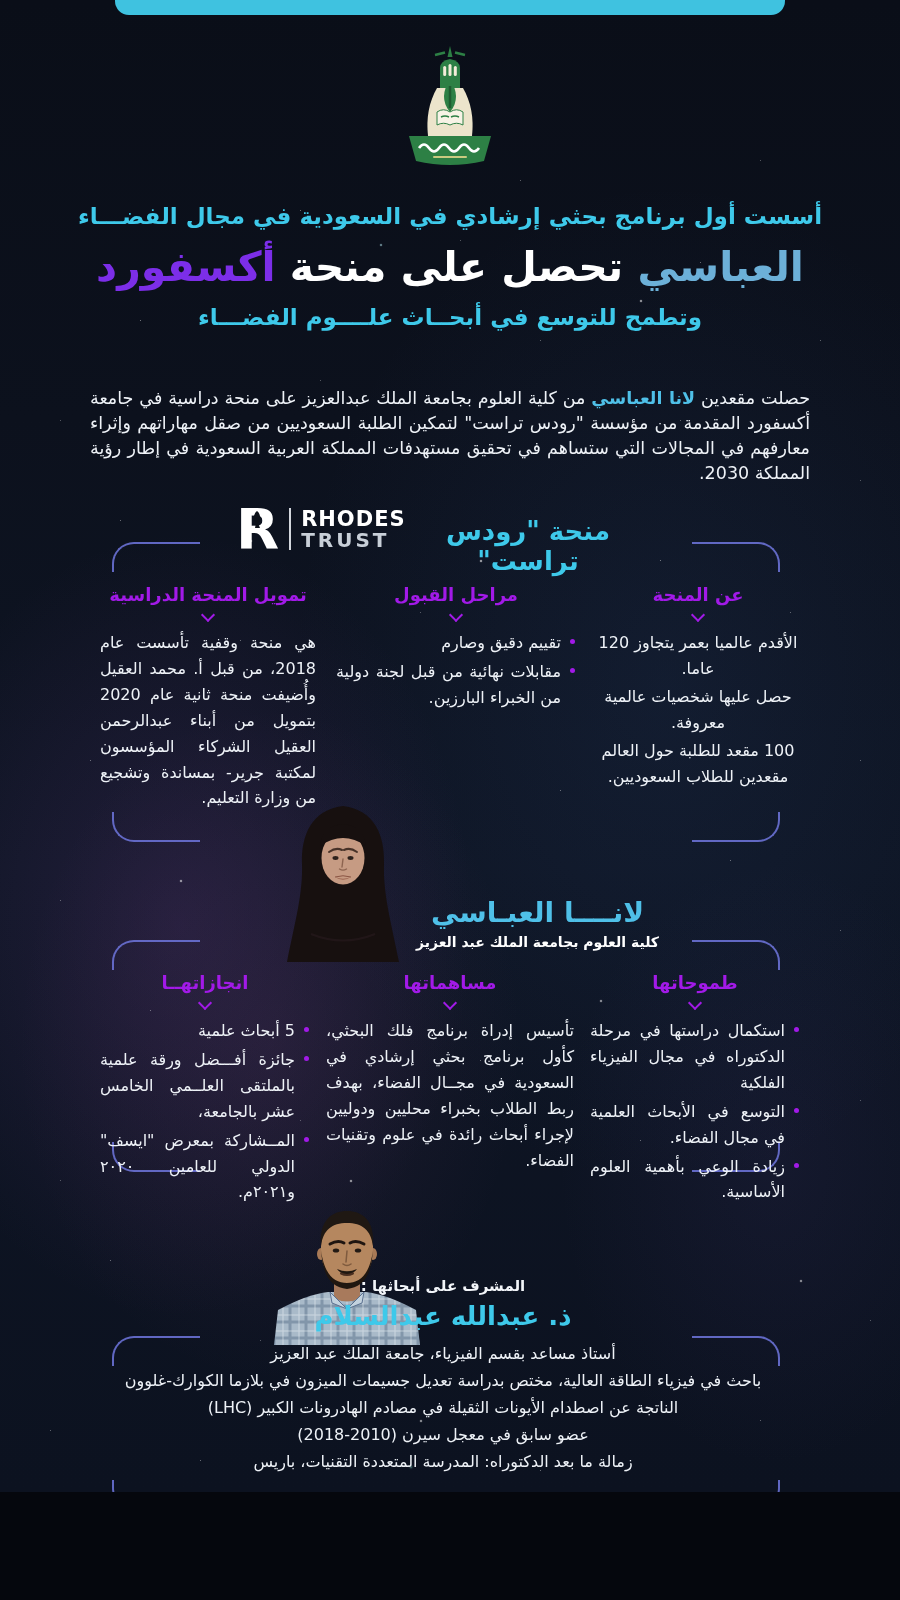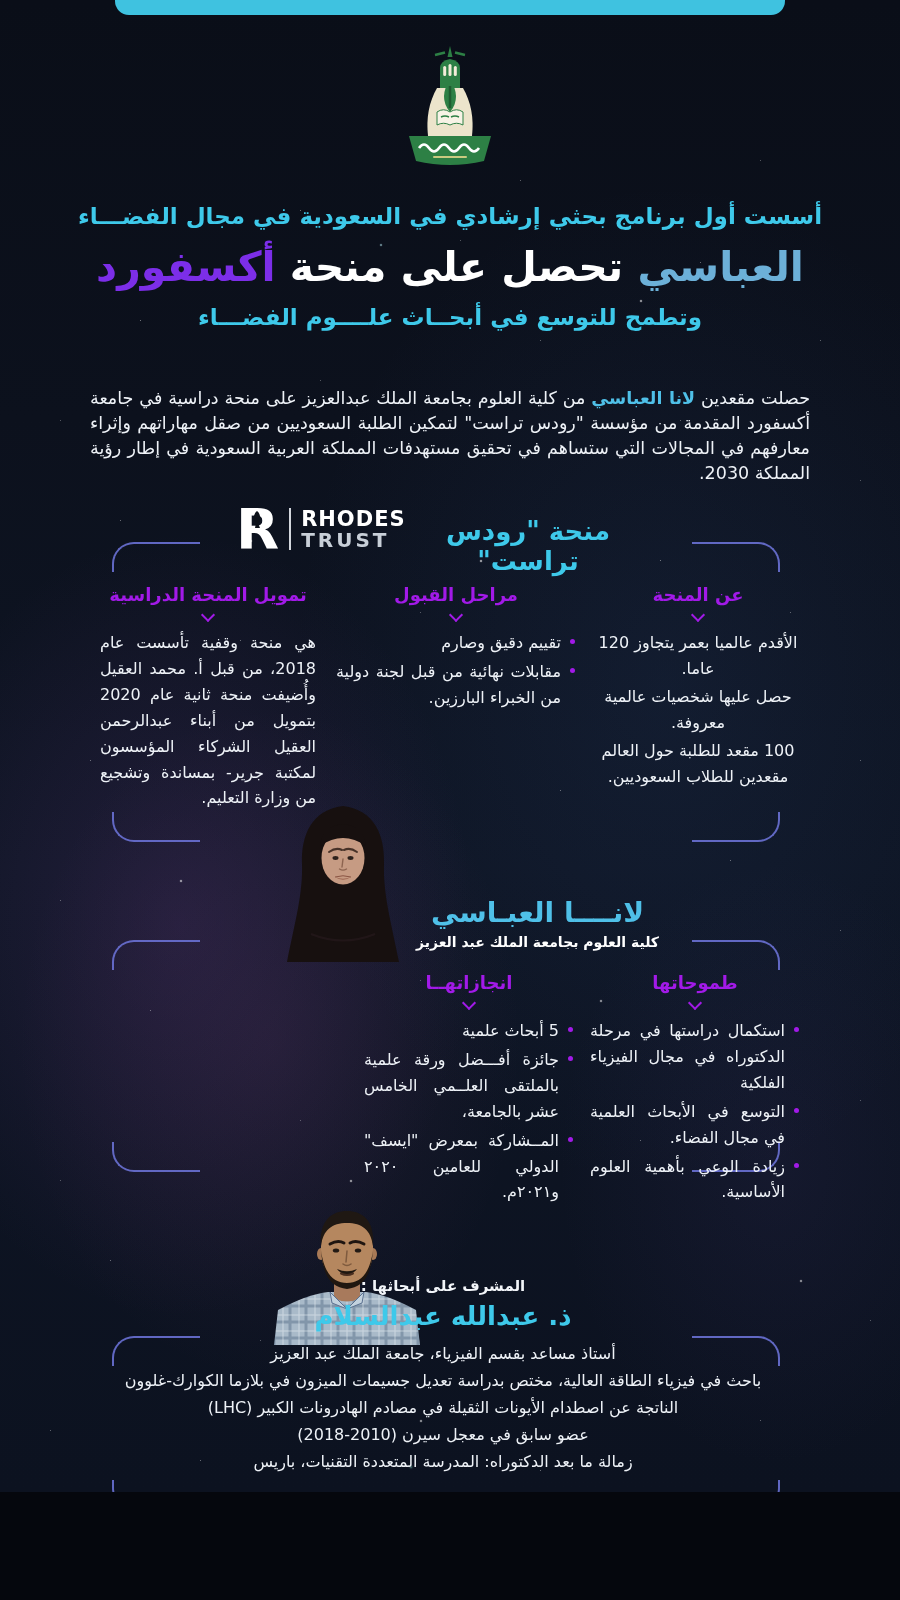--- a/index.html
+++ b/index.html
@@ -215,20 +215,25 @@
   <div class="cols row2">
     <div style="width:210px;">
       <div class="col-h">طموحاتها</div>
       <span class="chev"></span>
       <ul class="blist col-txt">
         <li>استكمال دراستها في مرحلة الدكتوراه في مجال الفيزياء الفلكية</li>
         <li>التوسع في الأبحاث العلمية في مجال الفضاء.</li>
         <li>زيادة الوعي بأهمية العلوم الأساسية.</li>
       </ul>
     </div>
+    <div style="width:248px;">
+      <div class="col-h">مساهماتها</div>
+      <span class="chev"></span>
+      <div class="col-txt justify">تأسيس إدراة برنامج فلك البحثي، كأول برنامج بحثي إرشادي في السعودية في مجــال الفضاء، بهدف ربط الطلاب بخبراء محليين ودوليين لإجراء أبحاث رائدة في علوم وتقنيات الفضاء.</div>
+    </div>
     <div style="width:210px;">
       <div class="col-h">انجازاتهــا</div>
       <span class="chev"></span>
       <ul class="blist col-txt">
         <li>5 أبحاث علمية</li>
         <li>جائزة أفـــضل ورقة علمية بالملتقى العلــمي الخامس عشر بالجامعة،</li>
         <li>المــشاركة بمعرض "ايسف" الدولي للعامين ٢٠٢٠ و٢٠٢١م.</li>
       </ul>
     </div>
   </div>

